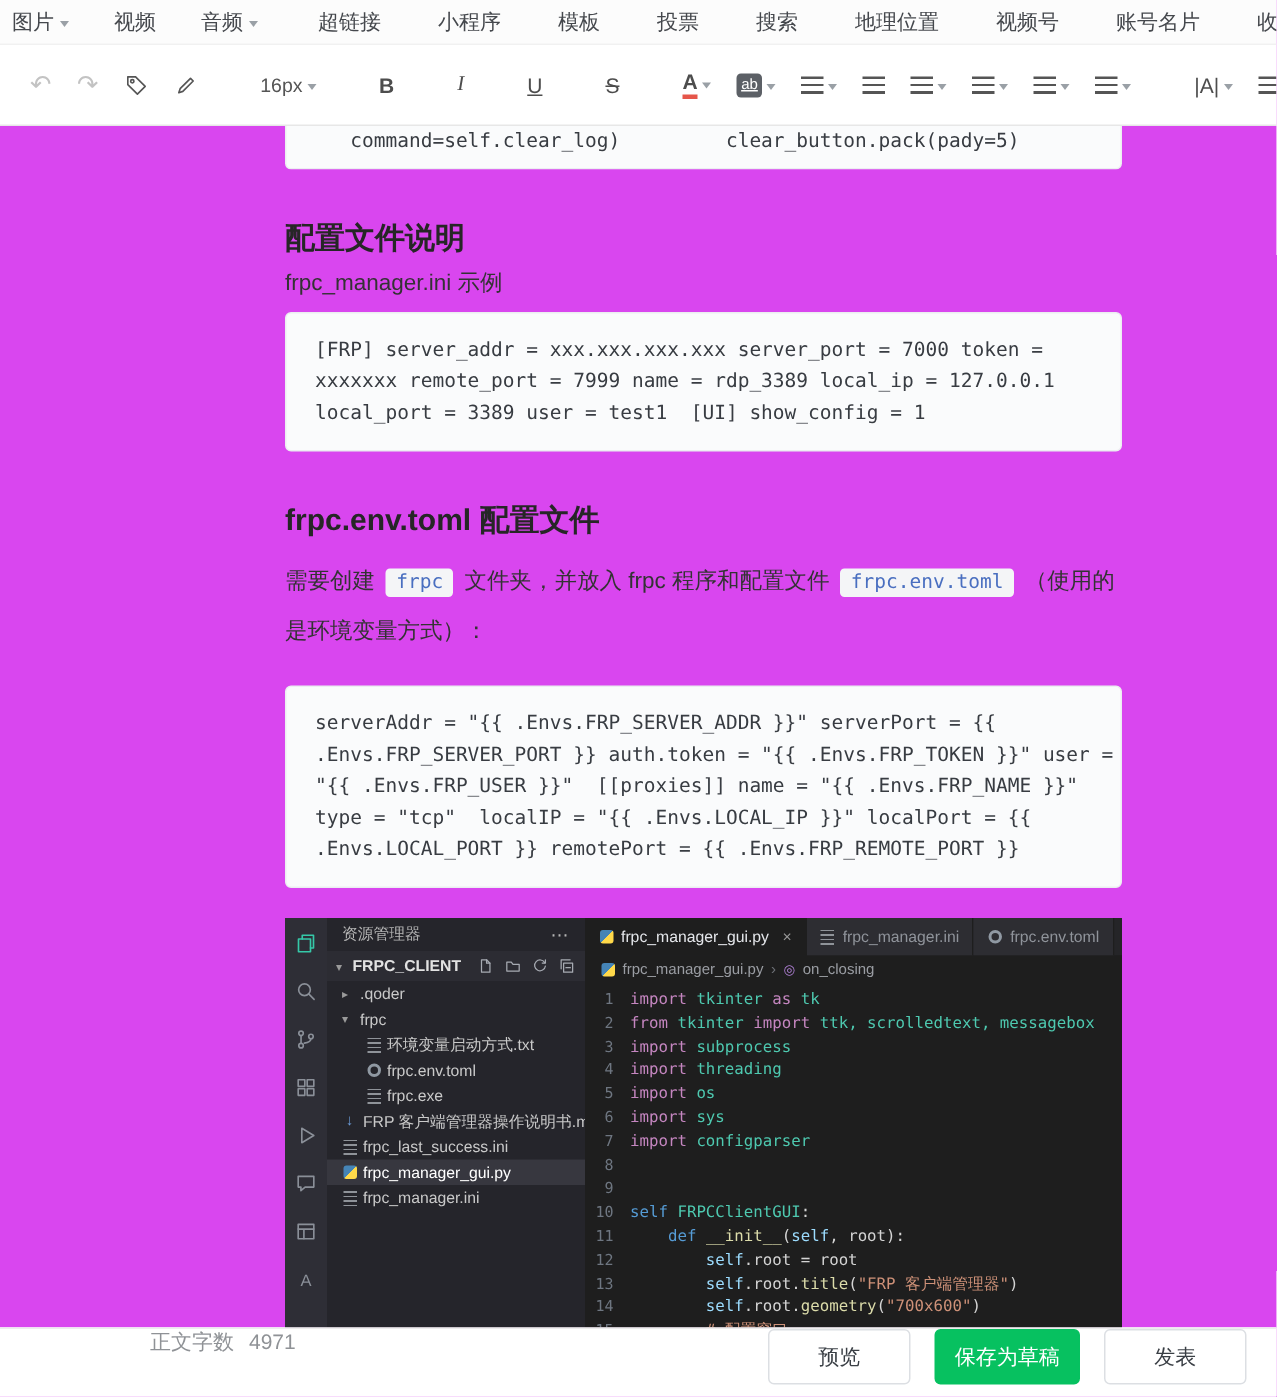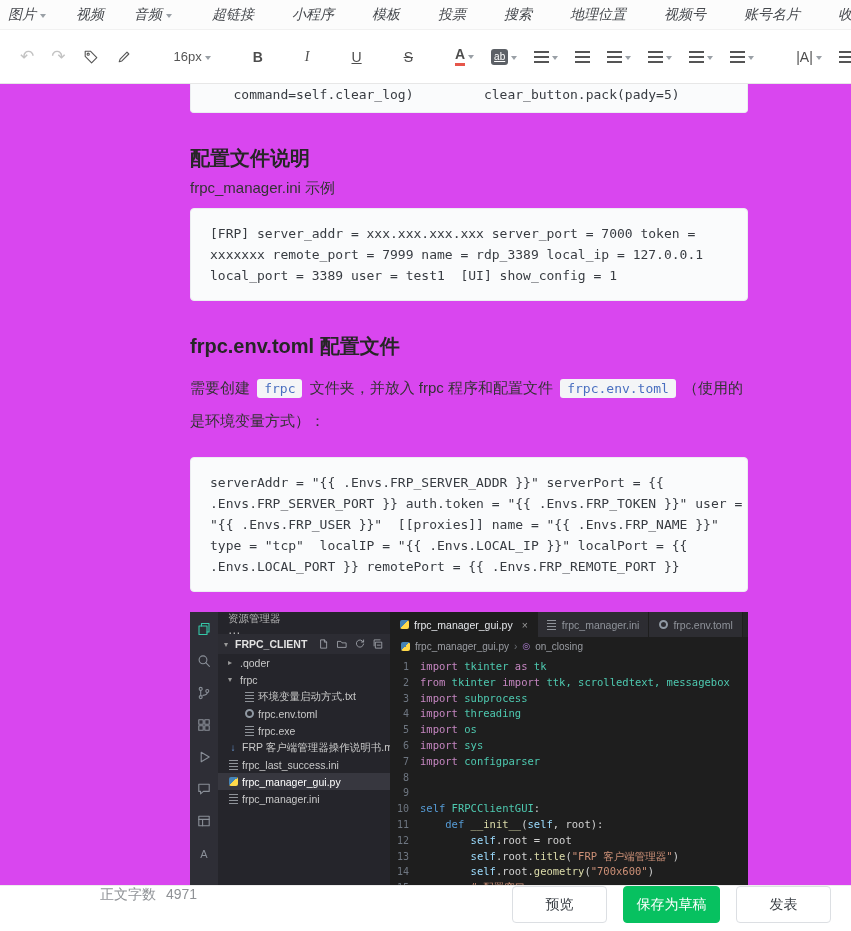--- a/index.html
+++ b/index.html
@@ -1,21 +1,21 @@
 <!DOCTYPE html>
 <html><head>
 <meta charset="utf-8">
 <style>
   * { margin:0; padding:0; box-sizing:border-box; }
   html,body { width:851px; height:931px; overflow:hidden; background:#fff;
     font-family:"Liberation Sans","DejaVu Sans",sans-serif; color:#333; position:relative; }
 
   
   .topbar { height:30px; display:flex; align-items:center; background:#fcfcfc;
-    border-bottom:1px solid #f1f1f1; padding-left:8px; font-size:14px; color:#45484d;font-style:italic; }
+    border-bottom:1px solid #f1f1f1; padding-left:8px; font-size:14px; color:#45484d; }
   .tm-group { display:flex; align-items:center; }
   .tm-group.left { gap:30px; }
   .tm-group.right { gap:38px; }
   .tm-divider { width:1px; height:14px; background:#e4e4e4; margin:0 16px 0 24px; }
   .tm-item { display:flex; align-items:center; gap:4px; cursor:pointer; white-space:nowrap; }
   .caret-down { width:0; height:0; border-left:3.5px solid transparent;
     border-right:3.5px solid transparent; border-top:4px solid #9aa0a6; margin-top:2px; }
 
   
   .toolbar { height:54px; display:flex; align-items:center; gap:17px; padding:0 10px 0 20px;
@@ -57,22 +57,22 @@
   .cb2 { margin-top:20px; }
   .sec3 { margin-top:16px; font-size:15px; }
 
   
   .vscode { margin-top:20px; width:558px; height:280px; display:flex; background:#1e1e1e; overflow:hidden; }
   .activity { width:28px; background:#2e2e36; display:flex; flex-direction:column; align-items:center;
     padding-top:9px; gap:16px; flex:none; }
   .act-icon { width:16px; height:16px; color:#8a8f98; }
   .act-icon.active { color:#35c8a8; }
   .explorer { width:172px; background:#25252b; color:#c9c9c9; flex:none; overflow:hidden; }
-  .exp-head { height:22px; display:flex; align-items:flex-start; justify-content:space-between;
-    padding:0 10px; color:#b5b5b5; font-size:10.5px;flex-direction:column; }
+  .exp-head { height:22px; display:flex; align-items:center; justify-content:space-between;
+    padding:0 10px; color:#b5b5b5; font-size:10.5px; }
   .exp-more { color:#b5b5b5; font-size:12px; letter-spacing:1px; }
   .exp-root { height:20px; display:flex; align-items:center; gap:3px; padding:0 6px;
     font-weight:bold; color:#e2e2e2; font-size:10.5px; background:#2c2c33; }
   .exp-actions { margin-left:auto; display:flex; gap:6px; }
   .exp-act { width:12px; height:12px; color:#a7abb3; }
   .tree-row { height:17px; display:flex; align-items:center; gap:4px; padding-left:10px;
     white-space:nowrap; font-size:10.5px; overflow:hidden; }
   .tree-row.ind1 { padding-left:26px; }
   .tree-row.selected { background:#37373f; color:#fff; }
   .chev { width:8px; color:#9a9a9a; font-size:8px; flex:none; }

